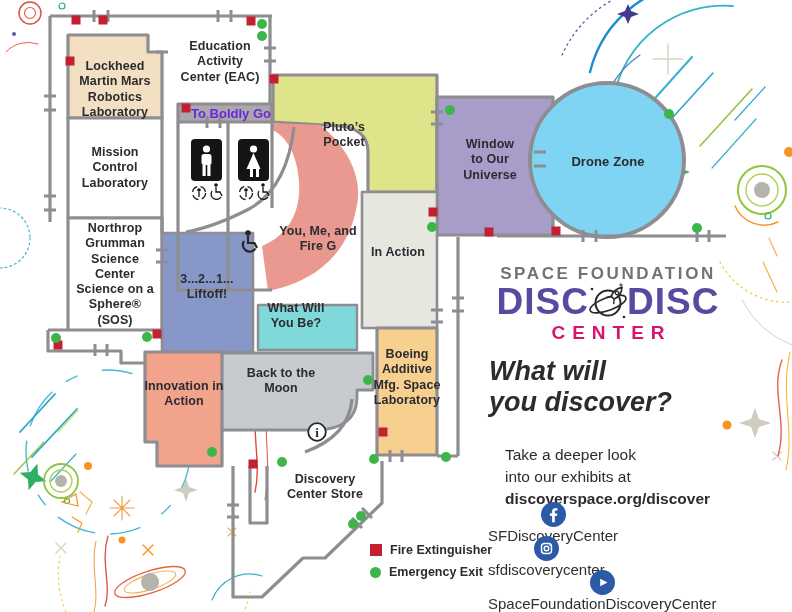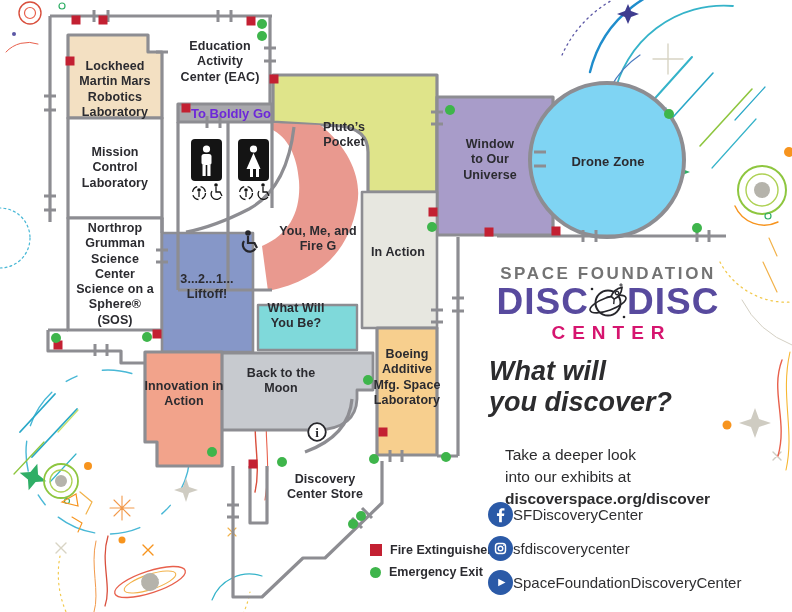--- a/index.html
+++ b/index.html
@@ -23,21 +23,21 @@
     display:flex;align-items:center;justify-content:center;
     font-size:37px;font-weight:bold;color:#584a9e;letter-spacing:1px;}
   .brand-center{position:absolute;left:467px;top:322px;width:282px;text-align:center;
     font-size:19px;font-weight:bold;letter-spacing:7px;color:#d6156f;text-indent:7px;}
   .brand-tagline{position:absolute;left:489px;top:356px;
     font-size:27px;font-weight:bold;font-style:italic;color:#2c2c2e;
     line-height:1.13;white-space:pre-line;}
   .brand-cta{position:absolute;left:489px;top:444px;font-size:15.5px;color:#2c2c2e;line-height:1.42;margin-left:16px;}
   .brand-cta .link{font-weight:bold;}
   .social-row{position:absolute;left:488px;display:flex;align-items:center;
-    font-size:15px;color:#2f2f31;}
+    font-size:15px;color:#2f2f31;flex-direction:column;}
   .bar-label{position:absolute;transform:translate(-50%,-50%);
     font-weight:bold;font-size:13px;color:#6d28d9;white-space:nowrap;}
 </style>
 </head>
 <body>
 
 <div class="canvas">
 
 <svg class="map" width="792" height="612" viewBox="0 0 792 612">
 

